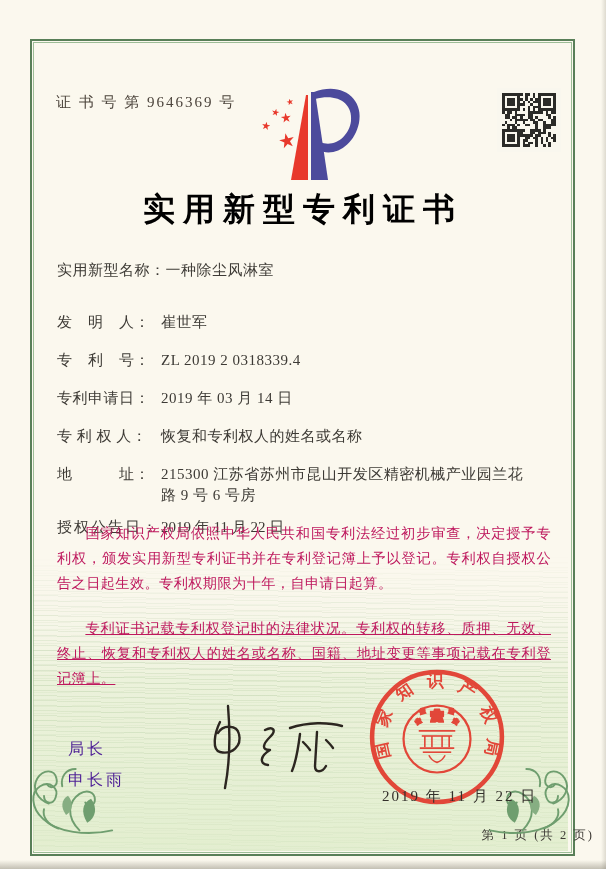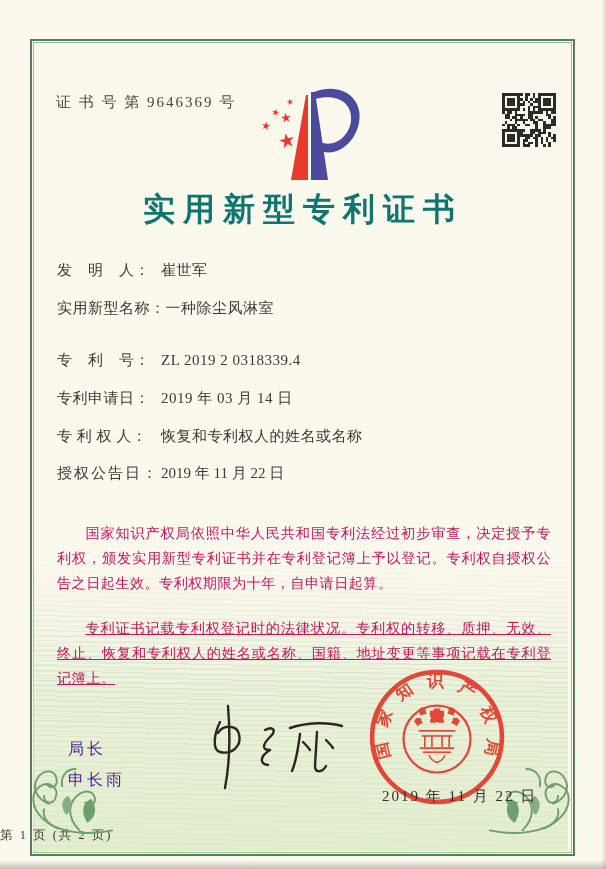--- a/index.html
+++ b/index.html
@@ -19,21 +19,21 @@
       repeating-linear-gradient(-1.1deg, rgba(126,166,110,.16) 0 1px, rgba(126,166,110,0) 1px 7px);
     -webkit-mask-image:linear-gradient(to bottom,transparent,#000 42%);
             mask-image:linear-gradient(to bottom,transparent,#000 42%);}
 
   .cert-no{position:absolute;left:56px;top:82px;font-size:15px;letter-spacing:2px;color:#4c443c;margin-top:11px;}
 
   .logo{position:absolute;left:238px;top:80px;width:126px;height:104px;}
   .qr{position:absolute;left:497px;top:88px;width:64px;height:64px;}
 
   .title{position:absolute;left:0;right:0;top:188px;margin:0;text-align:center;
-         font-size:32px;font-weight:700;letter-spacing:8px;color:#0f766e;}
+         font-size:32px;font-weight:700;letter-spacing:8px;color:#000000;}
 
   .fields{position:absolute;left:57px;top:260px;width:505px;font-size:15px;color:#3d3a35;}
   .row{margin-bottom:17px;line-height:20px;}
   .row.r1{margin-bottom:31px;}
   .row.addr{margin-bottom:12px;}
   .lbl{display:inline-block;min-width:104px;vertical-align:top;letter-spacing:.5px;}
   .val{display:inline-block;vertical-align:top;letter-spacing:.5px;max-width:372px;line-height:21px;}
   .grant{display:flex;margin-top:0;gap:48px;}
   .grant .pair{white-space:nowrap;}
   .grant .pair2{margin-left:18px;}
@@ -46,21 +46,21 @@
 
   .signer{position:absolute;left:68px;top:733px;font-family:"Liberation Sans","DejaVu Sans",sans-serif;
           font-size:16px;color:#4c1d95;letter-spacing:3px;line-height:31px;}
 
   .signature{position:absolute;left:190px;top:700px;width:160px;height:95px;z-index:6;}
 
   .seal{position:absolute;left:366px;top:666px;width:142px;height:142px;opacity:.93;z-index:4;}
   .seal-date{position:absolute;left:382px;top:787px;font-size:15px;letter-spacing:2px;
              color:#33302b;z-index:5;}
 
-  .footer{position:absolute;left:0;right:12px;top:827px;text-align:left;font-size:12.5px;
+  .footer{position:absolute;left:0;right:12px;top:827px;text-align:right;font-size:12.5px;
           letter-spacing:2px;color:#3d3a35;}
 
   .flourish{position:absolute;width:96px;height:96px;z-index:3;}
   .flourish.bl{left:20px;top:744px;}
   .flourish.br{left:486px;top:744px;transform:scaleX(-1);}
 
   .scan-edge-bottom{position:absolute;left:0;right:0;bottom:0;height:9px;
     background:linear-gradient(to bottom,rgba(90,85,70,0),rgba(90,85,70,.35));}
   .scan-edge-right{position:absolute;top:0;bottom:0;right:0;width:5px;
     background:linear-gradient(to right,rgba(90,85,70,0),rgba(90,85,70,.18));}
@@ -251,34 +251,37 @@
       <rect x="17" y="3" width="5" height="5" fill="#f9f7ee"></rect>
       <rect x="18" y="4" width="3" height="3" fill="#2b2b28"></rect>
       <rect x="2" y="16" width="7" height="7" fill="#2b2b28"></rect>
       <rect x="3" y="17" width="5" height="5" fill="#f9f7ee"></rect>
       <rect x="4" y="18" width="3" height="3" fill="#2b2b28"></rect>
     </svg>
 
   <h1 class="title">实用新型专利证书</h1>
 
   <div class="fields">
+    <div class="row r1">
+      <span class="lbl">实用新型名称：</span><span class="val">一种除尘风淋室</span>
+    </div>
     <div class="row">
       <span class="lbl">发　明　人：</span><span class="val">崔世军</span>
     </div>
-    <div class="row r1">
-      <span class="lbl">实用新型名称：</span><span class="val">一种除尘风淋室</span>
-    </div>
     <div class="row">
       <span class="lbl">专　利　号：</span><span class="val">ZL 2019 2 0318339.4</span>
     </div>
     <div class="row">
       <span class="lbl">专利申请日：</span><span class="val">2019 年 03 月 14 日</span>
     </div>
     <div class="row">
       <span class="lbl">专 利 权 人：</span><span class="val">恢复和专利权人的姓名或名称</span>
+    </div>
+    <div class="row addr">
+      <span class="lbl">地　　　址：</span><span class="val">215300 江苏省苏州市昆山开发区精密机械产业园兰花路 9 号 6 号房</span>
     </div>
     <div class="grant">
       <span class="pair"><span class="lbl lbl2">授权公告日：</span><span>2019 年 11 月 22 日</span></span>
     </div>
   </div>
 
   <div class="paras">
     <p>国家知识产权局依照中华人民共和国专利法经过初步审查，决定授予专利权，颁发实用新型专利证书并在专利登记簿上予以登记。专利权自授权公告之日起生效。专利权期限为十年，自申请日起算。</p>
     <p>专利证书记载专利权登记时的法律状况。专利权的转移、质押、无效、终止、恢复和专利权人的姓名或名称、国籍、地址变更等事项记载在专利登记簿上。</p>
   </div>

